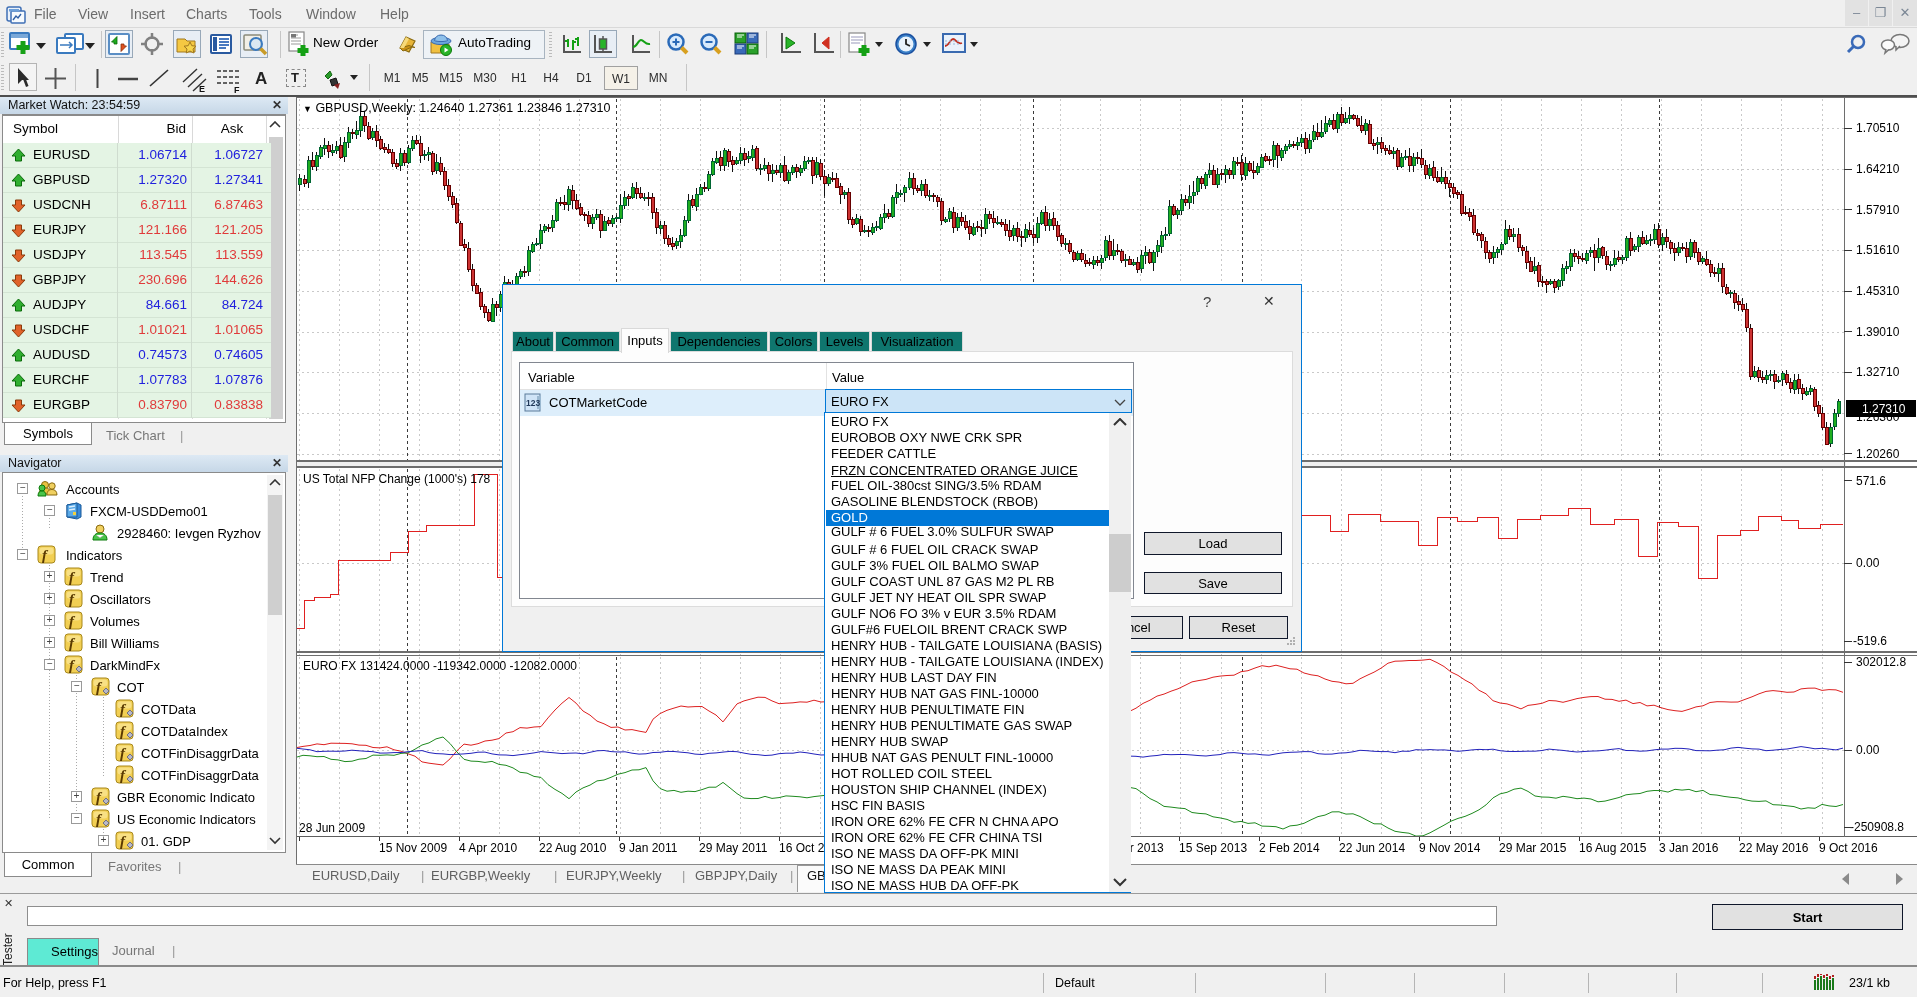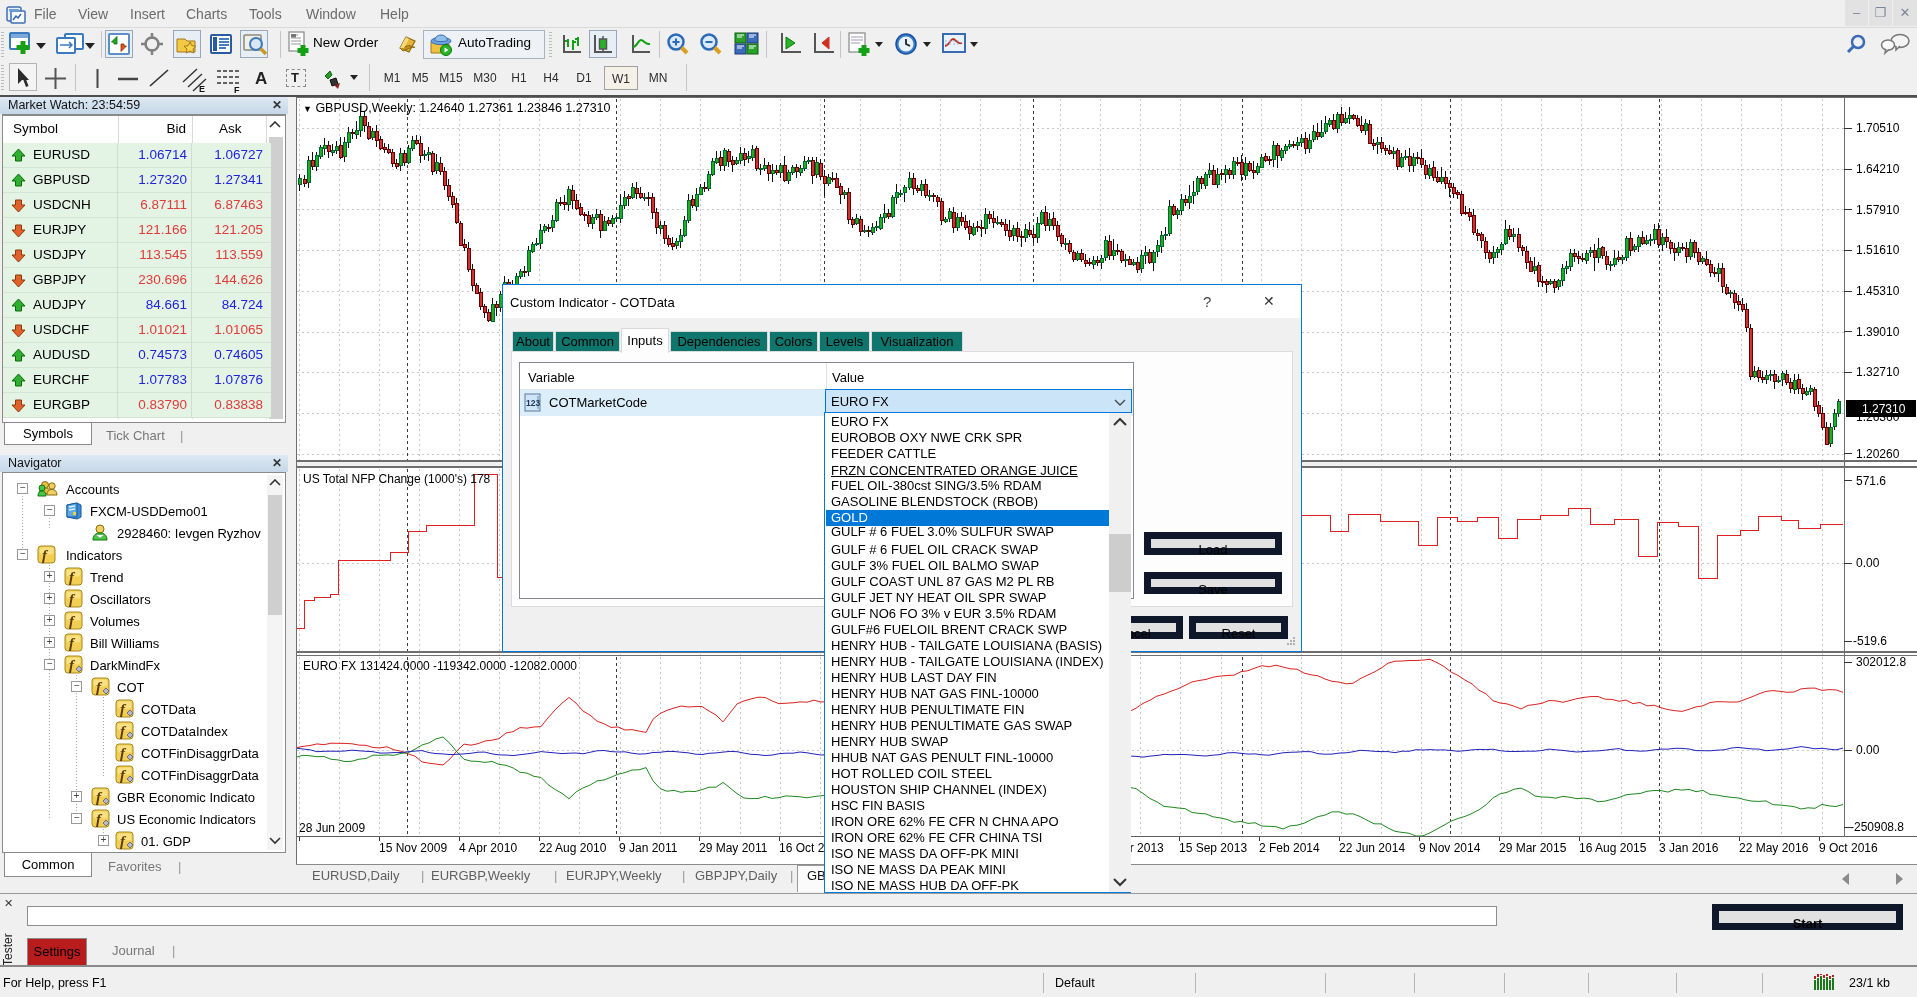--- a/index.html
+++ b/index.html
@@ -56,21 +56,21 @@
 #dlgtitle{position:absolute;left:0;top:0;width:798px;height:33px;background:#fff;
  font-size:13px;padding:10px 0 0 7px}
 .dtab{position:absolute;top:46px;height:21px;background:#0f766e;border:1px solid #d9d9d9;
  font-size:13px;text-align:center;padding-top:2px}
 .dtaba{position:absolute;top:43px;height:25px;background:#fdfdfd;border:1px solid #d9d9d9;
  border-bottom:none;font-size:13px;text-align:center;padding-top:4px;z-index:2}
 #dpage{position:absolute;left:8px;top:66px;width:782px;height:256px;background:#fdfdfd;
  border:1px solid #dcdcdc}
 #dtable{position:absolute;left:16px;top:77px;width:615px;height:237px;background:#fff;
  border:1px solid #828790}
-.dbtn{position:absolute;background:#e1e1e1;border:7px solid #0f172a;font-size:13px;
+.dbtn{position:absolute;background:#e1e1e1;border:1px solid #0f172a;font-size:13px;
  text-align:center}
 
 #ddown{position:absolute;left:824px;top:412px;width:307px;height:481px;background:#fff;
  border:1px solid #0078d7;z-index:20;font-size:13px}
 .opt{position:absolute;left:1px;width:283px;height:16px;line-height:16px;padding-left:5px;
  white-space:nowrap;overflow:hidden}
 
 #tester{position:absolute;left:0;top:893px;width:1917px;height:72px;background:#f0f0f0;
  border-top:1px solid #9a9a9a}
 #statusbar{position:absolute;left:0;top:965px;width:1917px;height:32px;background:#f0f0f0;
@@ -403,21 +403,21 @@
   <path d="M8 1v12l-7-6z" fill="#8a8a8a"></path>
         <path d="M55 1v12l7-6z" fill="#8a8a8a"></path>
  </svg>
 </div>
 
 <div class="ptitle" style="top:97px">Market Watch: 23:54:59<span class="px">✕</span></div>
 <div class="pbody" style="top:114px;height:309px">
  <div class="mwhead">
   <span class="abs" style="left:10px;top:6px">Symbol</span>
   <span class="abs" style="left:125px;top:6px;width:58px;text-align:right">Bid</span>
-  <span class="abs" style="left:216px;top:6px;width:58px;text-align:left">Ask</span>
+  <span class="abs" style="left:200px;top:6px;width:58px;text-align:center">Ask</span>
  </div>
  <div class="colline" style="left:115px;height:304px"></div>
  <div class="colline" style="left:189px;height:304px"></div>
  <div class="colline" style="left:263px;height:304px"></div>
  <div class="abs" style="left:264px;top:0;width:18px;height:304px;background:#fff"></div>
  <svg class="abs" style="left:266px;top:6px" width="12" height="8">
         <path d="M1 6l5-5 5 5" stroke="#333" fill="none" stroke-width="1.6"></path>
       </svg>
  <div class="abs" style="left:266px;top:22px;width:14px;height:282px;background:#cfcfcf"></div>
 </div>
@@ -699,21 +699,20 @@
       </svg>
  <div class="abs" style="left:1px;top:20px;width:14px;height:120px;background:#cfcfcf"></div>
 </div>
 <div class="tabbar" style="top:853px;height:27px">
  <div class="atab" style="left:4px;top:0;width:88px;height:24px;padding-top:4px">Common</div>
  <span class="itab" style="left:108px;top:6px">Favorites</span>
  <span class="itab" style="left:178px;top:6px;color:#999">|</span>
 </div>
 
 <div id="dialog">
- <div id="dlgtitle">Custom Indicator - COTData</div>
  <span class="abs" style="left:700px;top:8px;font-size:15px;color:#444">?</span>
  <span class="abs" style="left:760px;top:8px;font-size:14px;color:#333">✕</span>
  <div class="dtab" style="left:9px;width:42px">About</div>
  <div class="dtab" style="left:52px;width:65px">Common</div>
  <div class="dtaba" style="left:118px;width:48px">Inputs</div>
  <div class="dtab" style="left:167px;width:98px">Dependencies</div>
  <div class="dtab" style="left:266px;width:49px">Colors</div>
  <div class="dtab" style="left:316px;width:51px">Levels</div>
  <div class="dtab" style="left:368px;width:92px">Visualization</div>
  <div id="dpage"></div>
@@ -792,21 +791,21 @@
         </svg>
   <div class="abs" style="left:0;top:121px;width:22px;height:58px;background:#cdcdcd"></div>
  </div>
 </div>
 
 <div id="tester">
  <span class="abs" style="left:4px;top:3px;font-size:11px;color:#333">✕</span>
  <div class="abs" style="left:-17px;top:40px;width:50px;height:14px;font-size:12px;color:#222;transform:rotate(-90deg)">Tester</div>
  <div class="abs" style="left:27px;top:12px;width:1470px;height:20px;background:#fff;border:1px solid #8e8e8e"></div>
  <div class="dbtn" style="left:1712px;top:10px;width:191px;height:26px;padding-top:5px;font-weight:700">Start</div>
- <div class="abs" style="left:27px;top:44px;width:60px;height:27px;background:#b91c1c;border:1px solid #8a8a8a;border-bottom:none;text-align:center;padding-top:5px">Settings</div>
+ <div class="abs" style="left:27px;top:44px;width:72px;height:27px;background:#5eead4;border:1px solid #8a8a8a;border-bottom:none;text-align:right;padding-top:5px">Settings</div>
  <span class="abs" style="left:112px;top:49px;color:#777">Journal</span>
  <span class="abs" style="left:172px;top:49px;color:#999">|</span>
 </div>
 
 <div id="statusbar">
  <span class="abs" style="left:3px;top:9px">For Help, press F1</span>
  <div class="ssep" style="left:1043px"></div>
  <span class="abs" style="left:1055px;top:9px">Default</span>
  <div class="ssep" style="left:1195px"></div>
  <div class="ssep" style="left:1325px"></div>

